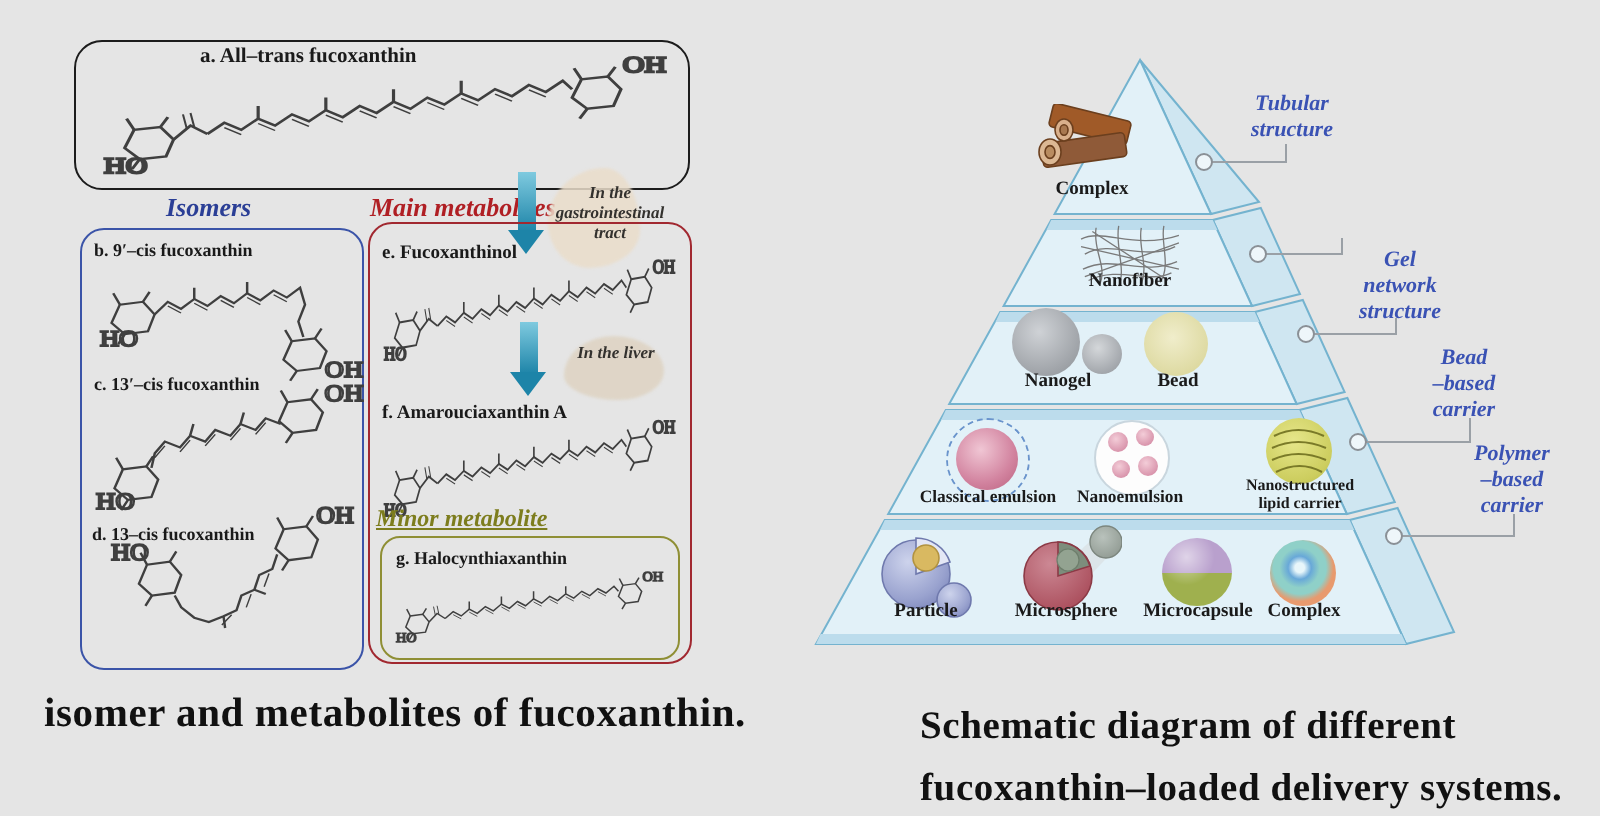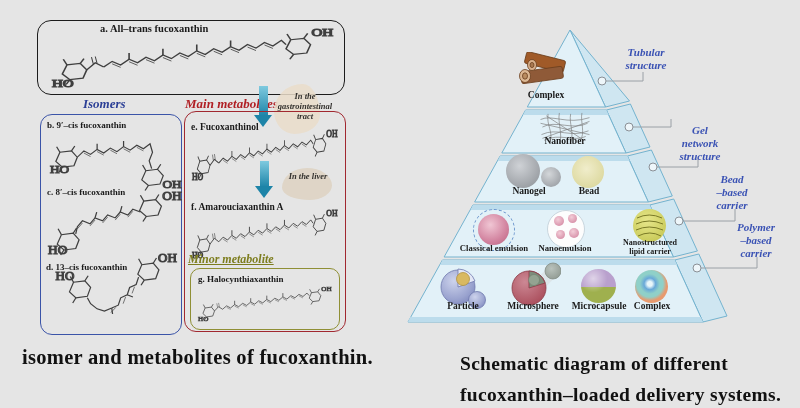--- a/index.html
+++ b/index.html
@@ -124,21 +124,21 @@
       <span>In the</span><br>
       <span>gastrointestinal</span><br>
       <span>tract</span>
     </div>
 
     <div class="rbox box-blue" style="left:40px;top:114px;width:140px;height:219px;"></div>
     <div class="struct-label" style="left:47px;top:120px;font-size:9px;">b. 9′–cis fucoxanthin</div>
     <svg class="struct" style="left:50px;top:129px;" width="124" height="60" viewBox="0 0 150 85" preserveAspectRatio="none">
         <use href="#struct-cis-b"></use>
       </svg>
-    <div class="struct-label" style="left:47px;top:187px;font-size:9px;">c. 8′–cis fucoxanthin</div>
+    <div class="struct-label" style="left:47px;top:187px;font-size:9px;">c. 13′–cis fucoxanthin</div>
     <svg class="struct" style="left:48px;top:196px;" width="126" height="62" viewBox="0 0 150 85" preserveAspectRatio="none">
         <use href="#struct-cis-c"></use>
       </svg>
     <div class="struct-label" style="left:46px;top:262px;font-size:9px;">d. 13–cis fucoxanthin</div>
     <svg class="struct" style="left:54px;top:258px;" width="122" height="70" viewBox="0 0 150 95" preserveAspectRatio="none">
         <use href="#struct-cis-d"></use>
       </svg>
 
     <div class="rbox box-red" style="left:184px;top:111px;width:160px;height:219px;"></div>
     <div class="struct-label" style="left:191px;top:122px;font-size:9.5px;">e. Fucoxanthinol</div>

